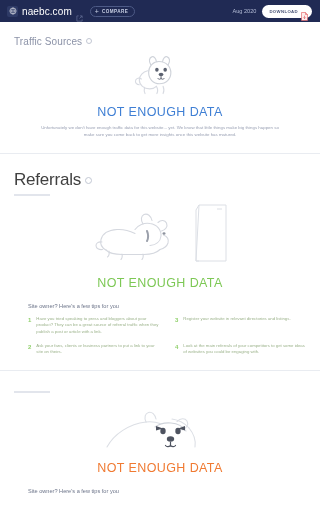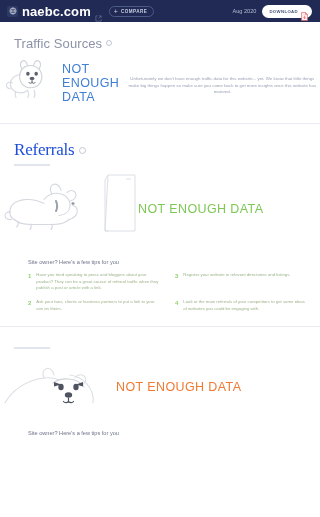--- a/index.html
+++ b/index.html
@@ -25,22 +25,22 @@
   .site-badge {
     width: 11px; height: 11px;
     background: #2e3a66;
     border-radius: 2px;
     display: flex; align-items: center; justify-content: center;
     flex-shrink: 0;
   }
   .site-badge svg { display: block; }
   .site-name {
     color: #ffffff;
-    font-size: 13px;
-    font-weight: bold;
+    font-size: 10px;
+    font-weight: normal;
     letter-spacing: 0.1px;
     white-space: nowrap;
   }
   .ext-icon { width: 7px; height: 7px; flex-shrink: 0; opacity: .75; }
   .compare-btn {
     display: flex; align-items: center; gap: 3px;
     border: 1px solid #4d5a86;
     border-radius: 8px;
     padding: 1px 6px 1px 4px;
     margin-left: 3px;
@@ -66,40 +66,40 @@
   .dl-icon { width: 7px; height: 9px; flex-shrink: 0; }
 
   
   .section { padding: 0 0 0 0; background: #fff; }
   .divider { height: 1px; background: #e9ecf1; width: 100%; }
 
   .sec-head-sm {
     padding: 14px 0 0 14px;
     display: flex; align-items: center; gap: 4px;
   }
-  .sec-title-sm { font-size: 13px; color: #8c93a8; letter-spacing: .1px; }
+  .sec-title-sm { font-size: 10px; color: #8c93a8; letter-spacing: .1px; }
 
   .sec-head-lg { padding: 16px 0 0 14px; }
   .sec-title-row { display: flex; align-items: baseline; gap: 4px; }
   .sec-title-lg {
-    font-size: 17px; color: #1d4ed8; font-weight: normal; letter-spacing: -.2px; font-family: Liberation Serif, serif;
+    font-size: 17px; color: #404040; font-weight: normal; letter-spacing: -.2px;
   }
   .title-underline {
     width: 36px; height: 2px; background: #e2e5ec; margin-top: 4px;
   }
 
   .info-icon {
     width: 6px; height: 6px; border-radius: 50%;
     border: 1px solid #c2c7d3; display: inline-block;
     position: relative; top: -1px; flex-shrink: 0;
   }
   .info-icon.lg { width: 7px; height: 7px; }
 
   
-  .empty-wrap { display: flex; flex-direction: row; align-items: center; }
+  .empty-wrap { display: flex; flex-direction: column; align-items: center; }
   .empty-illo { display: block; }
   .empty-msg {
     font-size: 12.5px; letter-spacing: .4px; font-weight: normal;
   }
   .empty-msg.blue   { color: #3f7fd4; }
   .empty-msg.green  { color: #7dc855; }
   .empty-msg.orange { color: #f07a32; }
   .empty-sub {
     margin-top: 6px;
     font-size: 4.4px;

